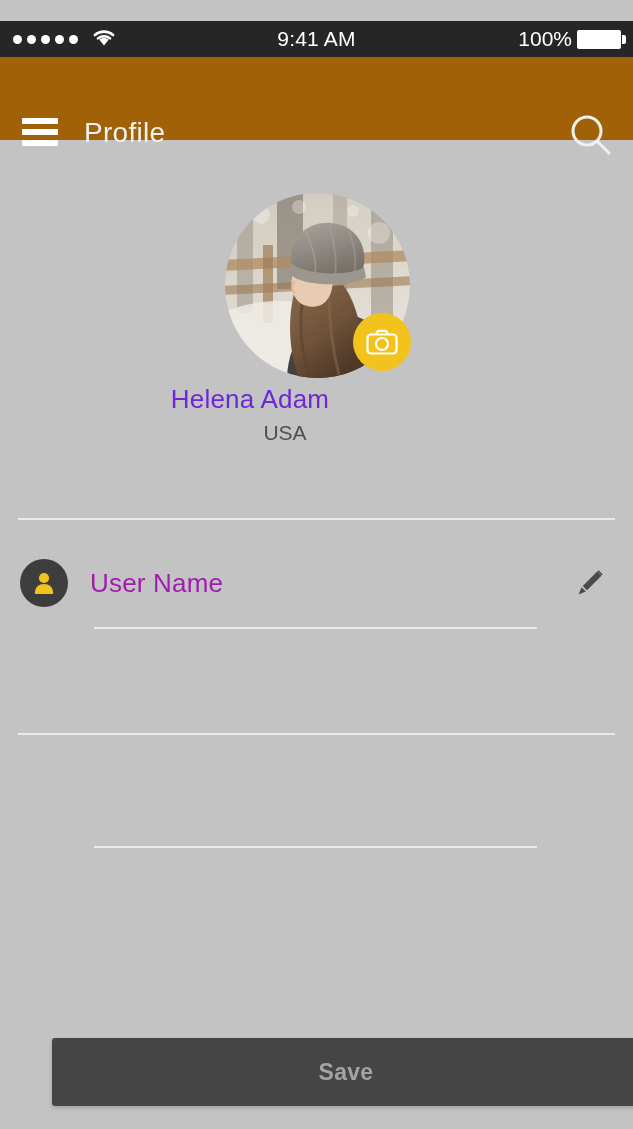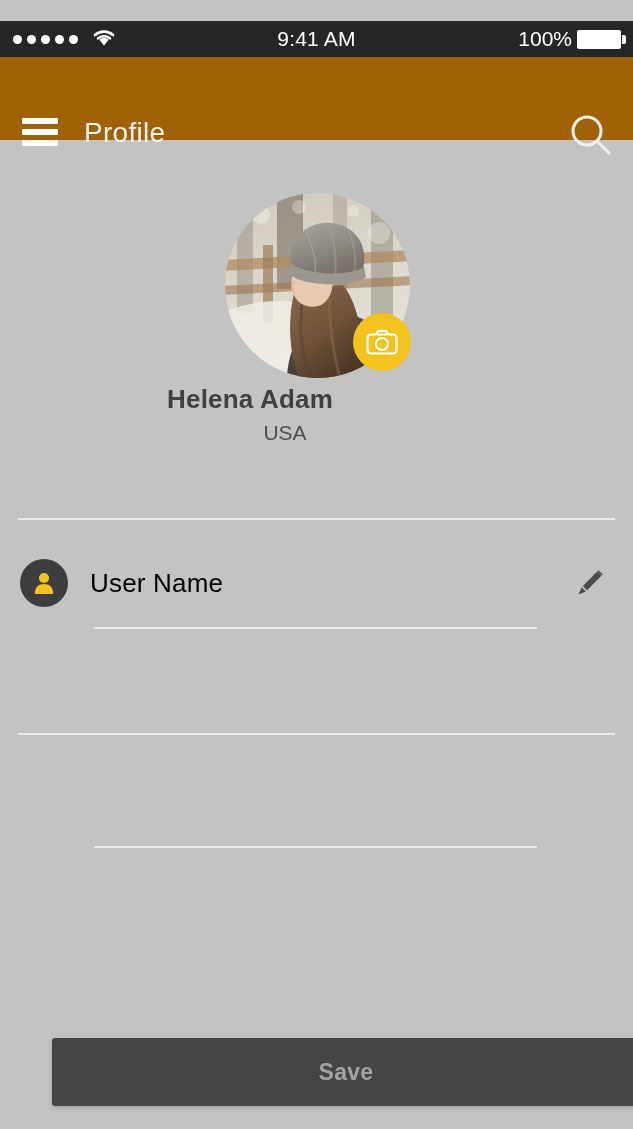--- a/index.html
+++ b/index.html
@@ -41,34 +41,34 @@
 
   
   .avatar-wrap { position:absolute; left:225px; top:172px; width:185px; height:185px; }
   .avatar { width:185px; height:185px; border-radius:50%; overflow:hidden; position:relative;
             background:#b9b4ac; }
   .cam-badge { position:absolute; left:128px; top:120px; width:58px; height:58px;
                border-radius:50%; background:#f2c21d;
                display:flex; align-items:center; justify-content:center; }
 
   .user-name { position:absolute; top:363px; left:0; width:500px; text-align:center;
-               font-size:26px; font-weight:bold; color:#404040; letter-spacing:.2px; }
+               font-size:26px; font-weight:normal; color:#6d28d9; letter-spacing:.2px; }
   .user-country { position:absolute; top:400px; left:0; width:570px; text-align:center;
                   font-size:21px; color:#4f4f4f; }
 
   
   .rule { position:absolute; height:2px; background:#eceae7; }
   .rule.full { left:18px; width:597px; }
   .rule.indent { left:94px; width:443px; }
 
   
   .row { position:absolute; left:0; width:633px; height:56px; display:flex; align-items:center; }
   .row-icon { position:absolute; left:20px; width:48px; height:48px; border-radius:50%;
               background:#3d3d3d; display:flex; align-items:center; justify-content:center; }
-  .row-label { position:absolute; left:90px; font-size:26px; color:#000000; letter-spacing:.2px; }
+  .row-label { position:absolute; left:90px; font-size:26px; color:#a21caf; letter-spacing:.2px; }
   .row-edit { position:absolute; right:28px; width:30px; height:30px; }
 
   
   .save-btn { position:absolute; left:52px; top:1017px; width:588px; height:68px;
               background:#454545; border:none; border-radius:3px;
               color:#a3a3a3; font-size:23px; font-weight:bold;
               font-family:"Liberation Sans", sans-serif; letter-spacing:.3px;
               box-shadow: 0 2px 4px rgba(0,0,0,.18); cursor:pointer; }
 </style>
 </head>

